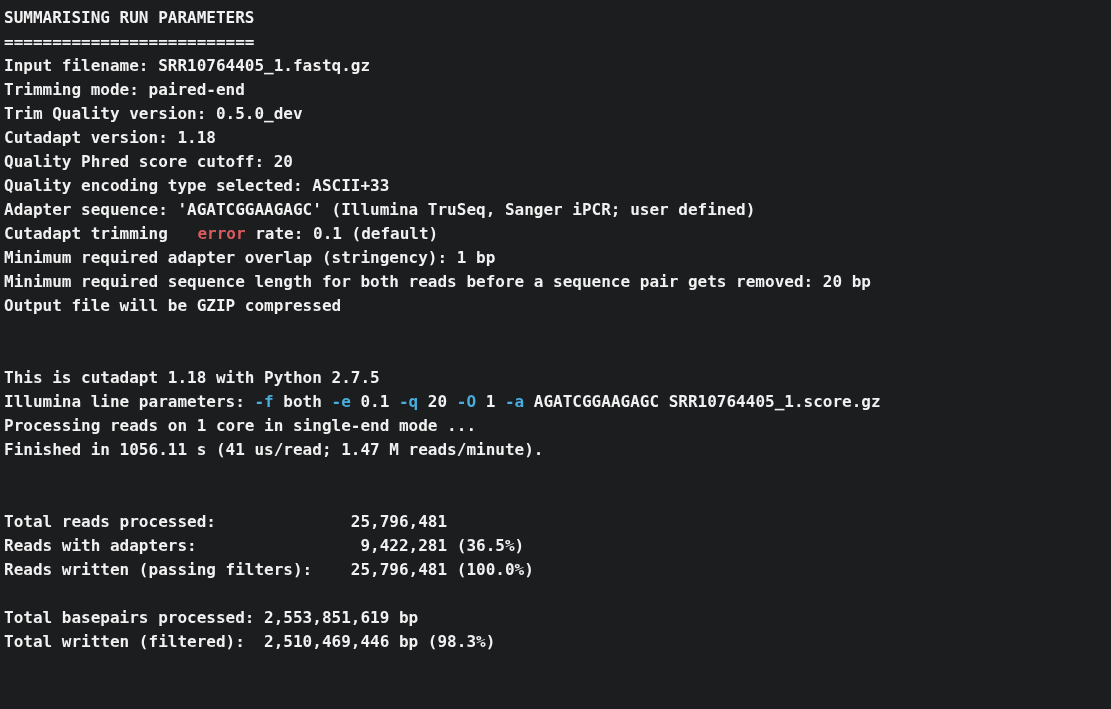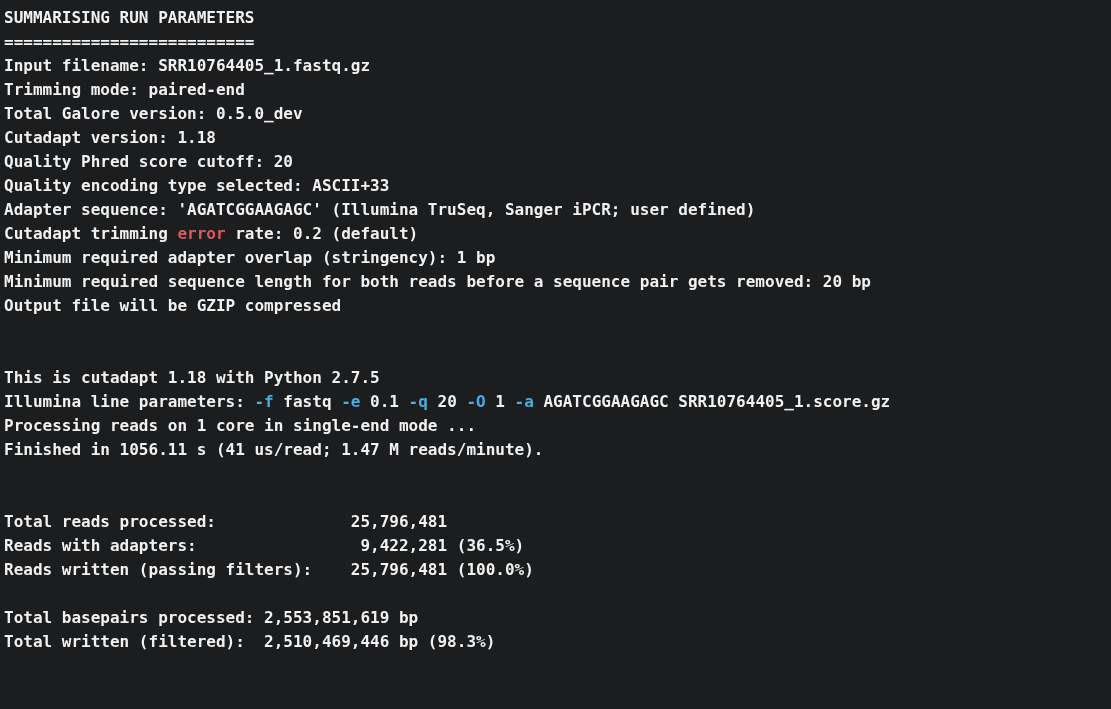--- a/index.html
+++ b/index.html
@@ -20,44 +20,44 @@
     font-family: "DejaVu Sans Mono", "Liberation Mono", monospace;
     font-size: 16px;
     font-weight: bold;
     line-height: 24px;
     letter-spacing: 0;
   }
   .term-line {
     white-space: pre;
     min-height: 24px;
   }
-  .c-red  { color: var(--red, #da5a5e); }
+  .c-red  { color: var(--red, #da5a5e); margin-left: 20px; }
   .c-blue { color: var(--blue, #47aede); }
 </style>
 </head>
 <body>
 
 <div class="terminal-screen">
     <div class="term-line"><span>SUMMARISING RUN PARAMETERS</span></div>
     <div class="term-line"><span>==========================</span></div>
     <div class="term-line"><span>Input filename: SRR10764405_1.fastq.gz</span></div>
     <div class="term-line"><span>Trimming mode: paired-end</span></div>
-    <div class="term-line"><span>Total Galore version: 0.5.0_dev</span></div>
+    <div class="term-line"><span>Trim Quality version: 0.5.0_dev</span></div>
     <div class="term-line"><span>Cutadapt version: 1.18</span></div>
     <div class="term-line"><span>Quality Phred score cutoff: 20</span></div>
     <div class="term-line"><span>Quality encoding type selected: ASCII+33</span></div>
     <div class="term-line"><span>Adapter sequence: 'AGATCGGAAGAGC' (Illumina TruSeq, Sanger iPCR; user defined)</span></div>
-    <div class="term-line"><span>Cutadapt trimming </span><span class="c-red">error</span><span> rate: 0.2 (default)</span></div>
+    <div class="term-line"><span>Cutadapt trimming </span><span class="c-red">error</span><span> rate: 0.1 (default)</span></div>
     <div class="term-line"><span>Minimum required adapter overlap (stringency): 1 bp</span></div>
     <div class="term-line"><span>Minimum required sequence length for both reads before a sequence pair gets removed: 20 bp</span></div>
     <div class="term-line"><span>Output file will be GZIP compressed</span></div>
     <div class="term-line"></div>
     <div class="term-line"></div>
     <div class="term-line"><span>This is cutadapt 1.18 with Python 2.7.5</span></div>
-    <div class="term-line"><span>Illumina line parameters: </span><span class="c-blue">-f</span><span> fastq </span><span class="c-blue">-e</span><span> 0.1 </span><span class="c-blue">-q</span><span> 20 </span><span class="c-blue">-O</span><span> 1 </span><span class="c-blue">-a</span><span> AGATCGGAAGAGC SRR10764405_1.score.gz</span></div>
+    <div class="term-line"><span>Illumina line parameters: </span><span class="c-blue">-f</span><span> both </span><span class="c-blue">-e</span><span> 0.1 </span><span class="c-blue">-q</span><span> 20 </span><span class="c-blue">-O</span><span> 1 </span><span class="c-blue">-a</span><span> AGATCGGAAGAGC SRR10764405_1.score.gz</span></div>
     <div class="term-line"><span>Processing reads on 1 core in single-end mode ...</span></div>
     <div class="term-line"><span>Finished in 1056.11 s (41 us/read; 1.47 M reads/minute).</span></div>
     <div class="term-line"></div>
     <div class="term-line"></div>
     <div class="term-line"><span>Total reads processed:              25,796,481</span></div>
     <div class="term-line"><span>Reads with adapters:                 9,422,281 (36.5%)</span></div>
     <div class="term-line"><span>Reads written (passing filters):    25,796,481 (100.0%)</span></div>
     <div class="term-line"></div>
     <div class="term-line"><span>Total basepairs processed: 2,553,851,619 bp</span></div>
     <div class="term-line"><span>Total written (filtered):  2,510,469,446 bp (98.3%)</span></div>

